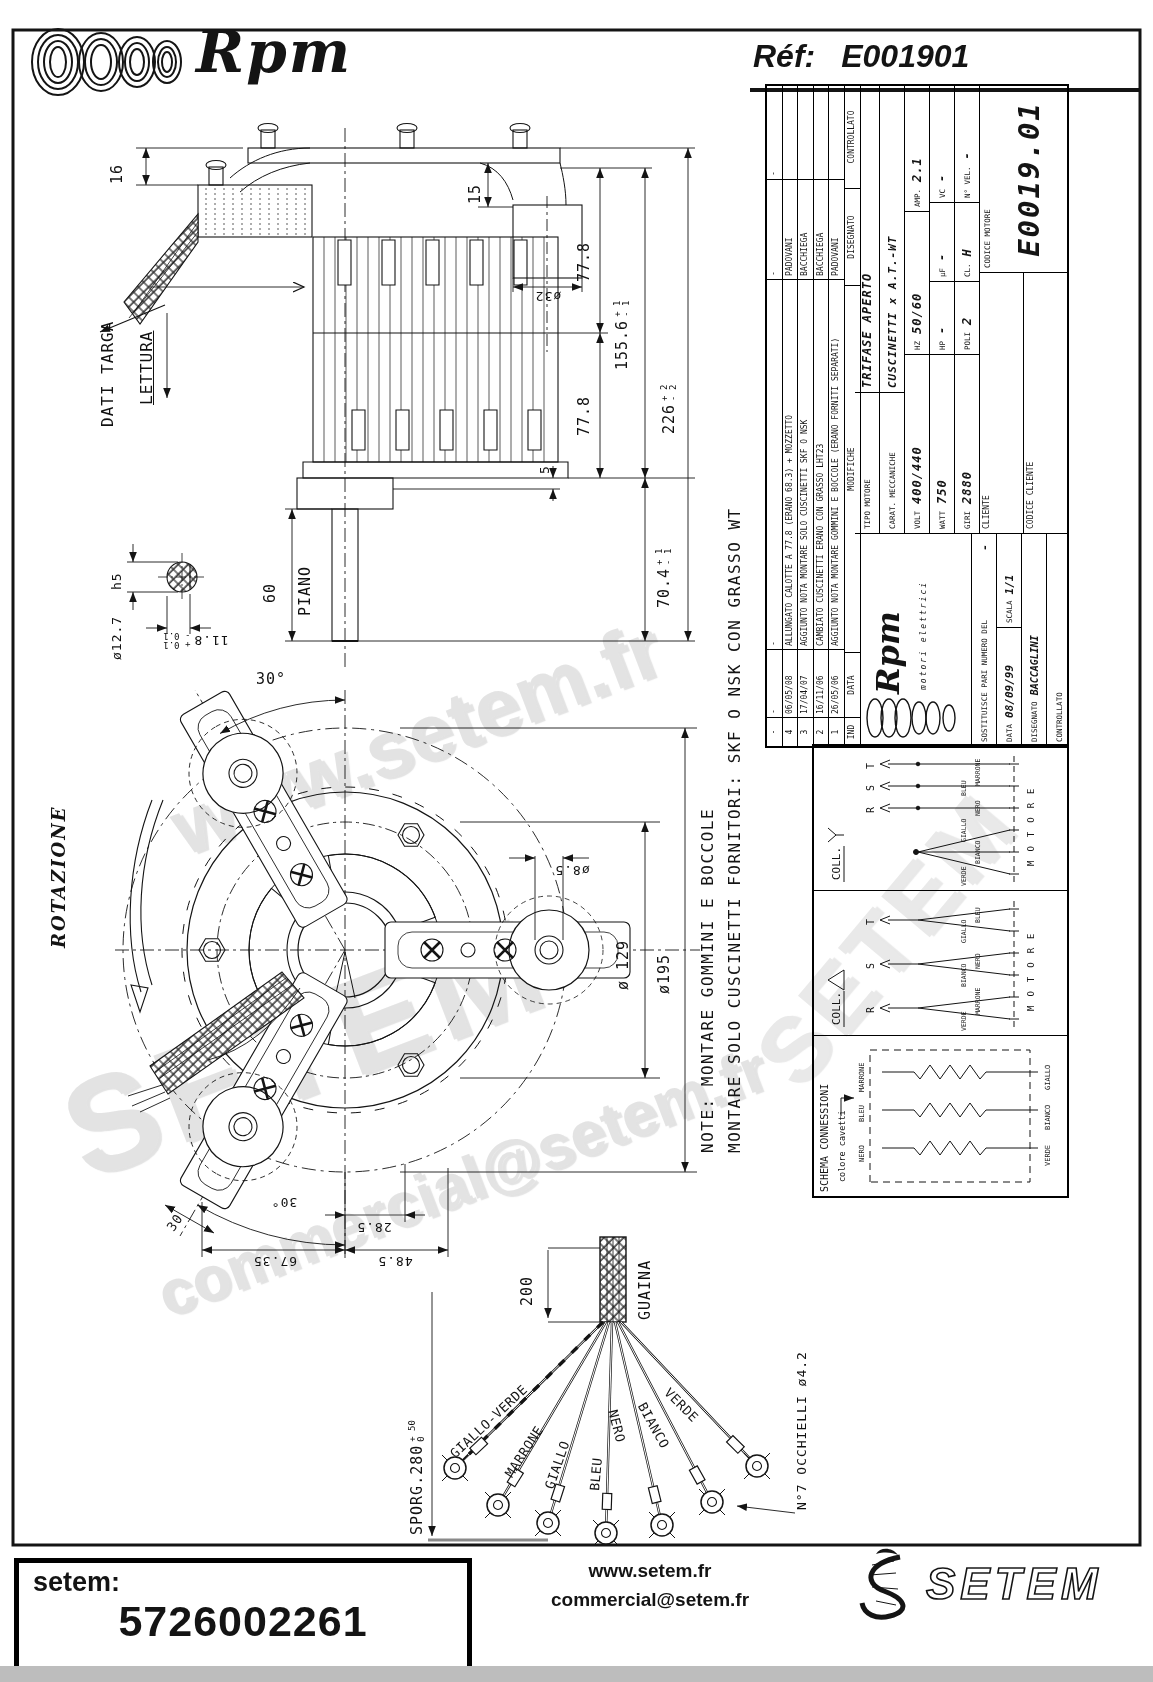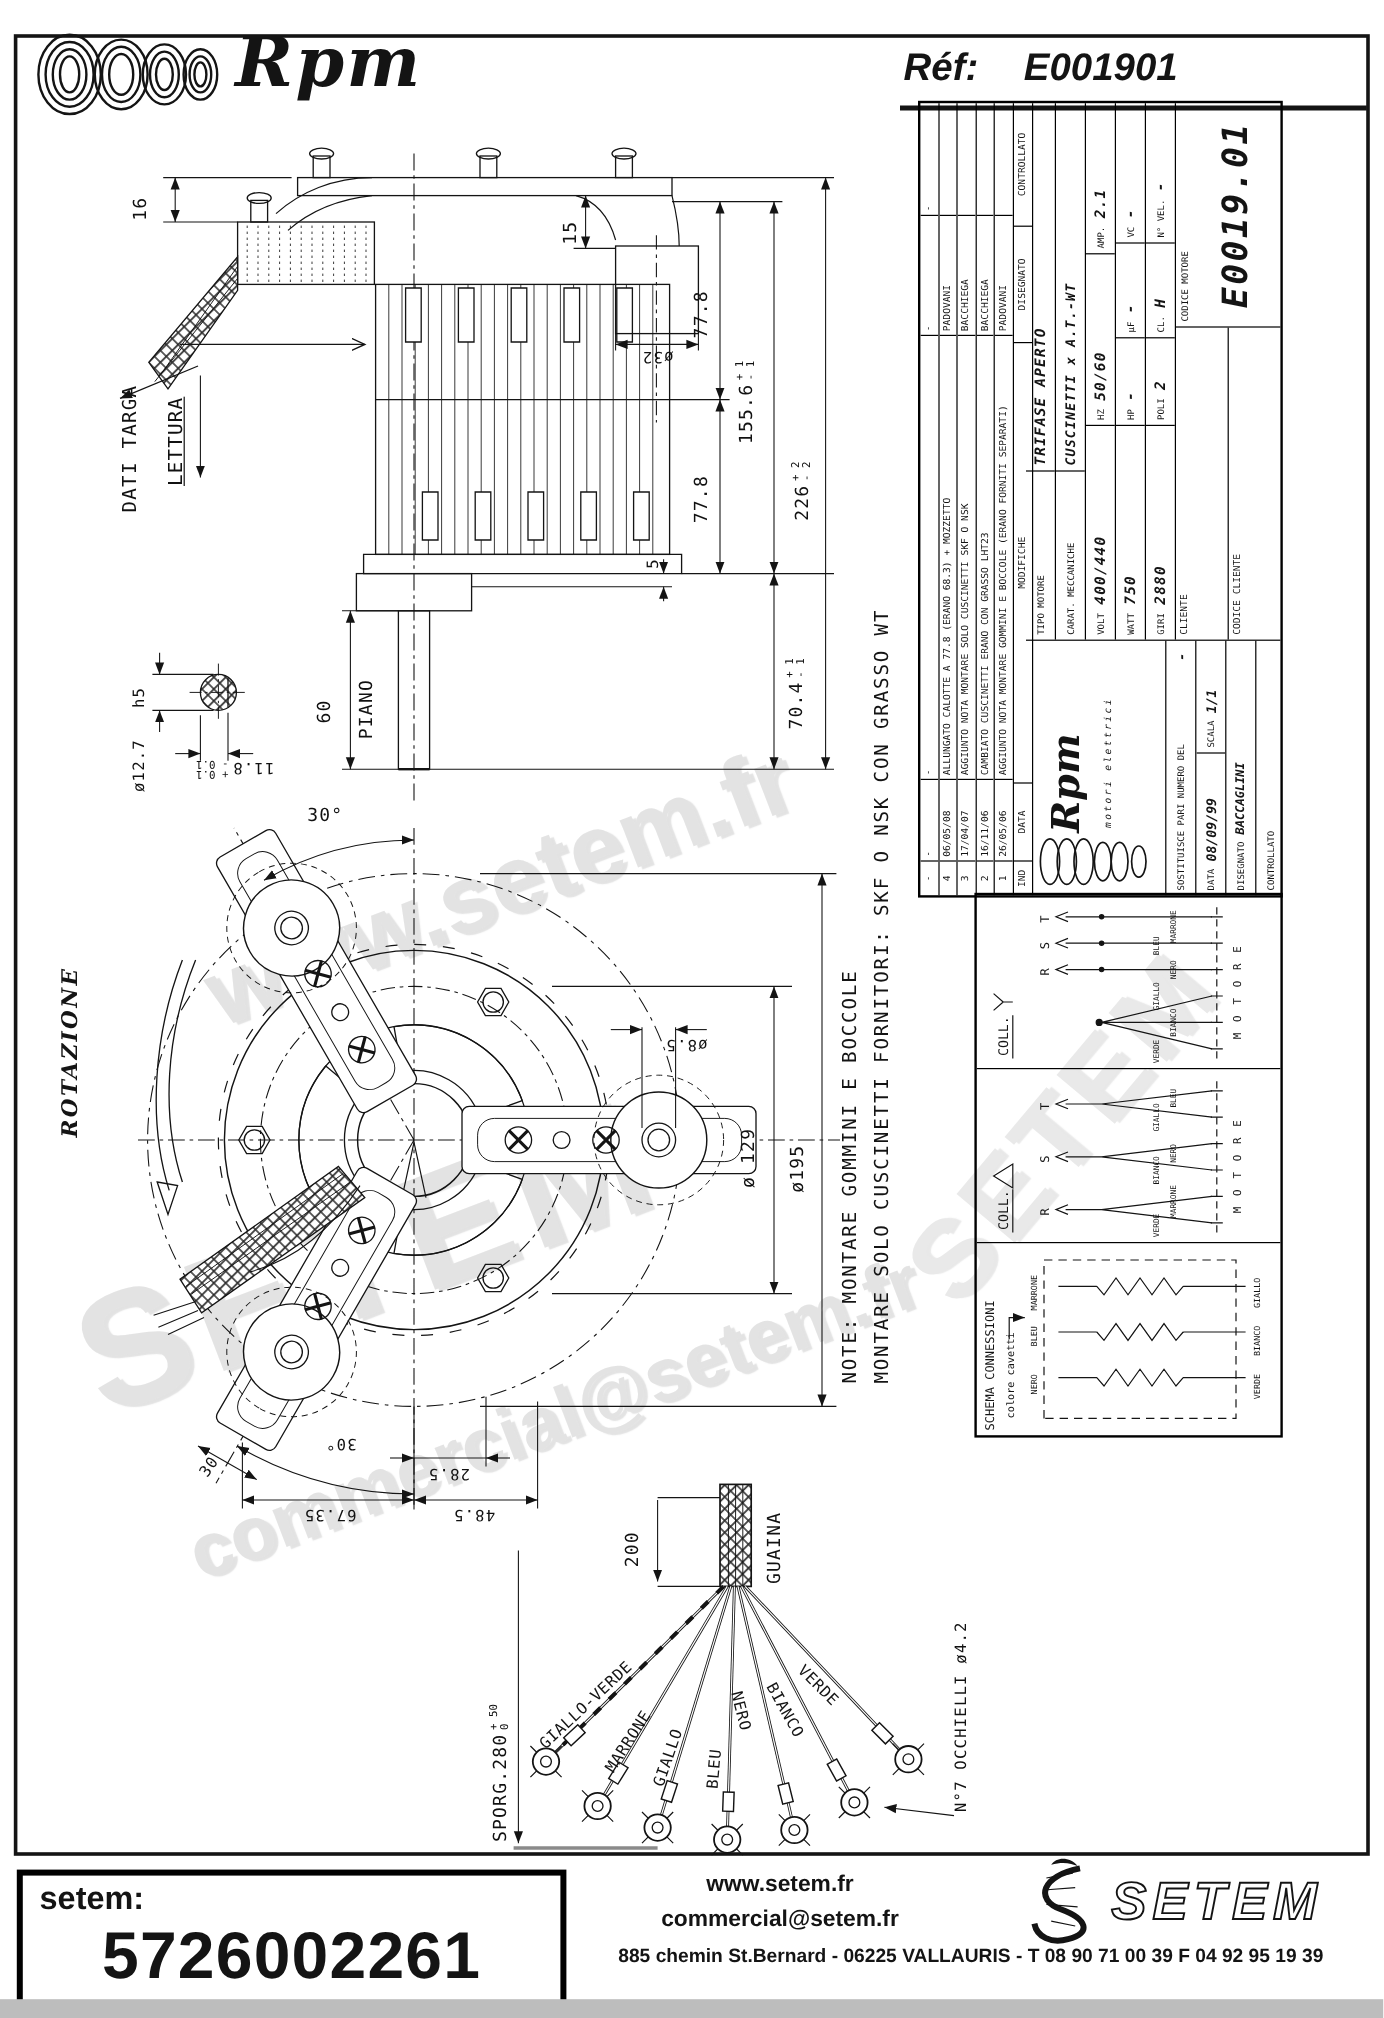--- a/index.html
+++ b/index.html
@@ -18,21 +18,21 @@
   .sm{font-size:13px}
   
   .wm{position:absolute;color:#c9c9c9;opacity:.5;font-weight:bold;white-space:nowrap;
       font-family:"Liberation Sans",sans-serif;
       text-shadow:3px 3px 1px rgba(130,130,130,.45);transform-origin:0 50%}
   
   .brand{position:absolute;left:196px;top:18px;font-family:"DejaVu Serif",serif;
          font-style:italic;font-weight:bold;font-size:58px;letter-spacing:2px}
   .ref{position:absolute;left:753px;top:38px;font-family:"Liberation Sans",sans-serif;
        font-style:italic;font-weight:bold;font-size:32px;white-space:nowrap}
-  .ref .val{margin-left:38px}
+  .ref .val{margin-left:26px}
   
   .vnote{position:absolute;font-family:"DejaVu Sans Mono",monospace;font-size:16px;
          letter-spacing:1.5px;white-space:nowrap;transform:rotate(-90deg);transform-origin:0 0}
   .rota{position:absolute;font-family:"DejaVu Serif",serif;font-style:italic;font-weight:bold;
         font-size:18px;letter-spacing:2px;white-space:nowrap;transform:rotate(-90deg);transform-origin:0 0}
   
   .wl{position:absolute;font-family:"DejaVu Sans Mono",monospace;font-size:13px;
       transform-origin:0 0;white-space:nowrap;letter-spacing:.5px}
   
   .tbwrap{position:absolute;left:765px;top:88px;width:1110px;height:300px;
@@ -75,21 +75,21 @@
   .tb-brand{position:absolute;left:52px;top:14px;font-family:"DejaVu Serif",serif;
             font-style:italic;font-weight:bold;font-size:32px}
   .tb-sub{position:absolute;left:56px;top:64px;font-size:8px;letter-spacing:2px;font-style:italic}
   .lbl7{font-size:7.5px;padding-left:4px}
   .val11{font-size:11px;font-style:italic;font-weight:bold;margin-left:6px}
   
   .codebox{position:absolute;left:14px;top:1558px;width:448px;height:106px;border:5px solid #000}
   .codelabel{position:absolute;left:14px;top:4px;font-family:"Liberation Sans",sans-serif;
              font-weight:bold;font-size:27px}
   .codenum{position:absolute;left:0;right:0;top:34px;text-align:center;
-           font-family:"Liberation Sans",sans-serif;font-weight:bold;font-size:55px;letter-spacing:1px}
+           font-family:"Liberation Sans",sans-serif;font-weight:bold;font-size:43px;letter-spacing:1px}
   .fcenter{position:absolute;left:520px;top:1556px;width:260px;text-align:center;
            font-family:"Liberation Sans",sans-serif;font-weight:bold;font-size:19px;line-height:1.55}
   .faddr{position:absolute;left:468px;top:1622px;width:682px;text-align:center;
          font-family:"Liberation Sans",sans-serif;font-weight:bold;font-size:16px;white-space:nowrap}
   .graybar{position:absolute;left:0;top:1666px;width:1153px;height:16px;background:#bdbdbd}
 </style>
 </head>
 <body>
 
 <div class="page">
@@ -733,21 +733,20 @@
   </div>
 
   <div class="codebox">
     <div class="codelabel">setem:</div>
     <div class="codenum">5726002261</div>
   </div>
   <div class="fcenter">
     <div>www.setem.fr</div>
     <div>commercial@setem.fr</div>
   </div>
-  <div class="faddr">885 chemin St.Bernard  -  06225 VALLAURIS  -  T 08 90 71 00 39   F 04 92 95 19 39</div>
 
   <svg class="abs" style="left:838px;top:1545px" width="310" height="75" viewBox="0 0 310 75" fill="none" stroke="#141414">
     <g>
       <path d="M62,12 C30,18 24,38 46,46 C68,54 72,66 52,71 C38,75 26,69 24,58" stroke-width="5"></path>
       <path d="M60,10 C54,2 42,2 38,9 C48,6 55,8 60,10 Z" fill="#141414" stroke="none"></path>
       <path d="M34,20 L56,16 M32,30 L58,28 M34,42 L60,44 M38,56 L58,60" stroke-width="1"></path>
     </g>
     <text x="88" y="54" font-family="Liberation Sans" font-size="44" font-style="italic" font-weight="bold" fill="#ffffff" stroke="#141414" stroke-width="1.6" letter-spacing="5">SETEM</text>
   </svg>
 

